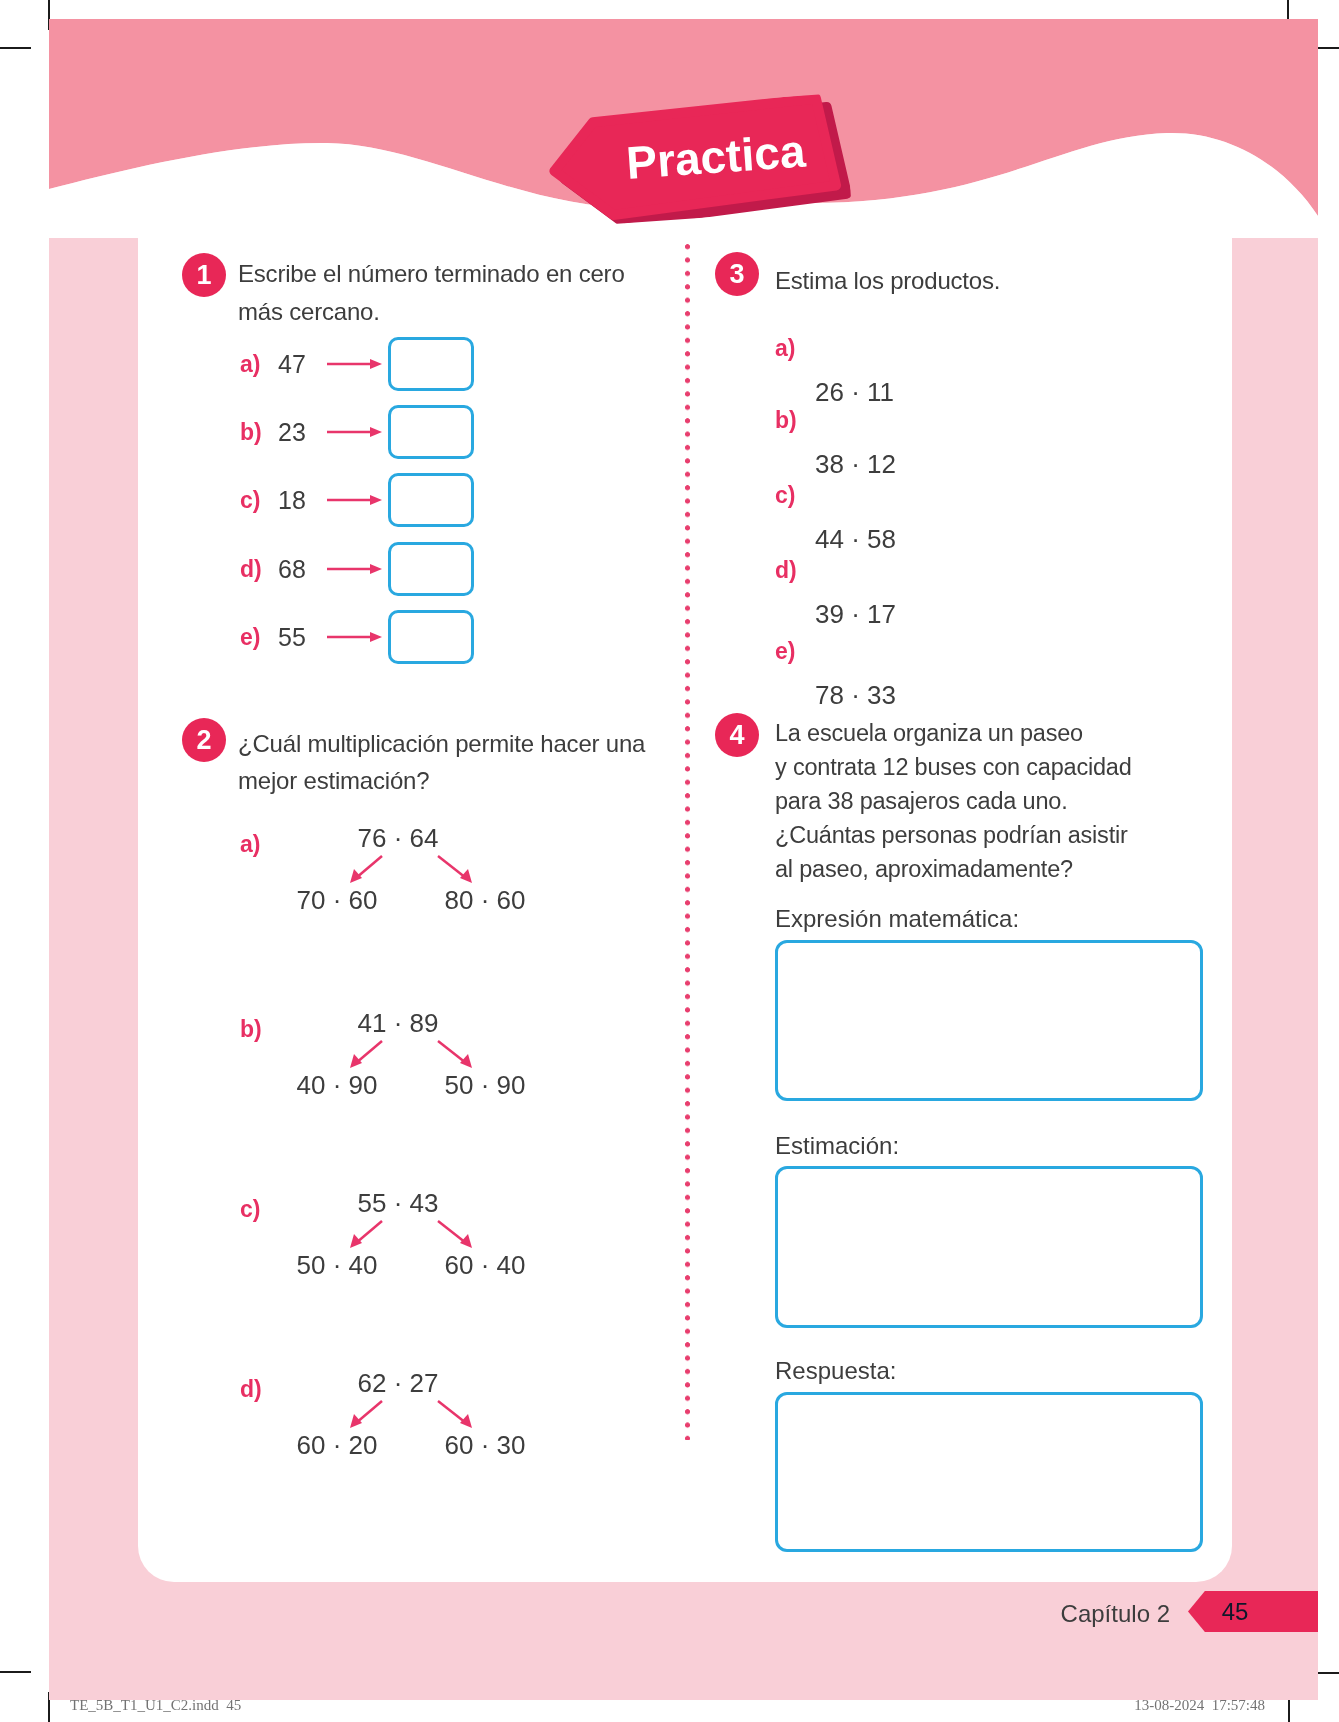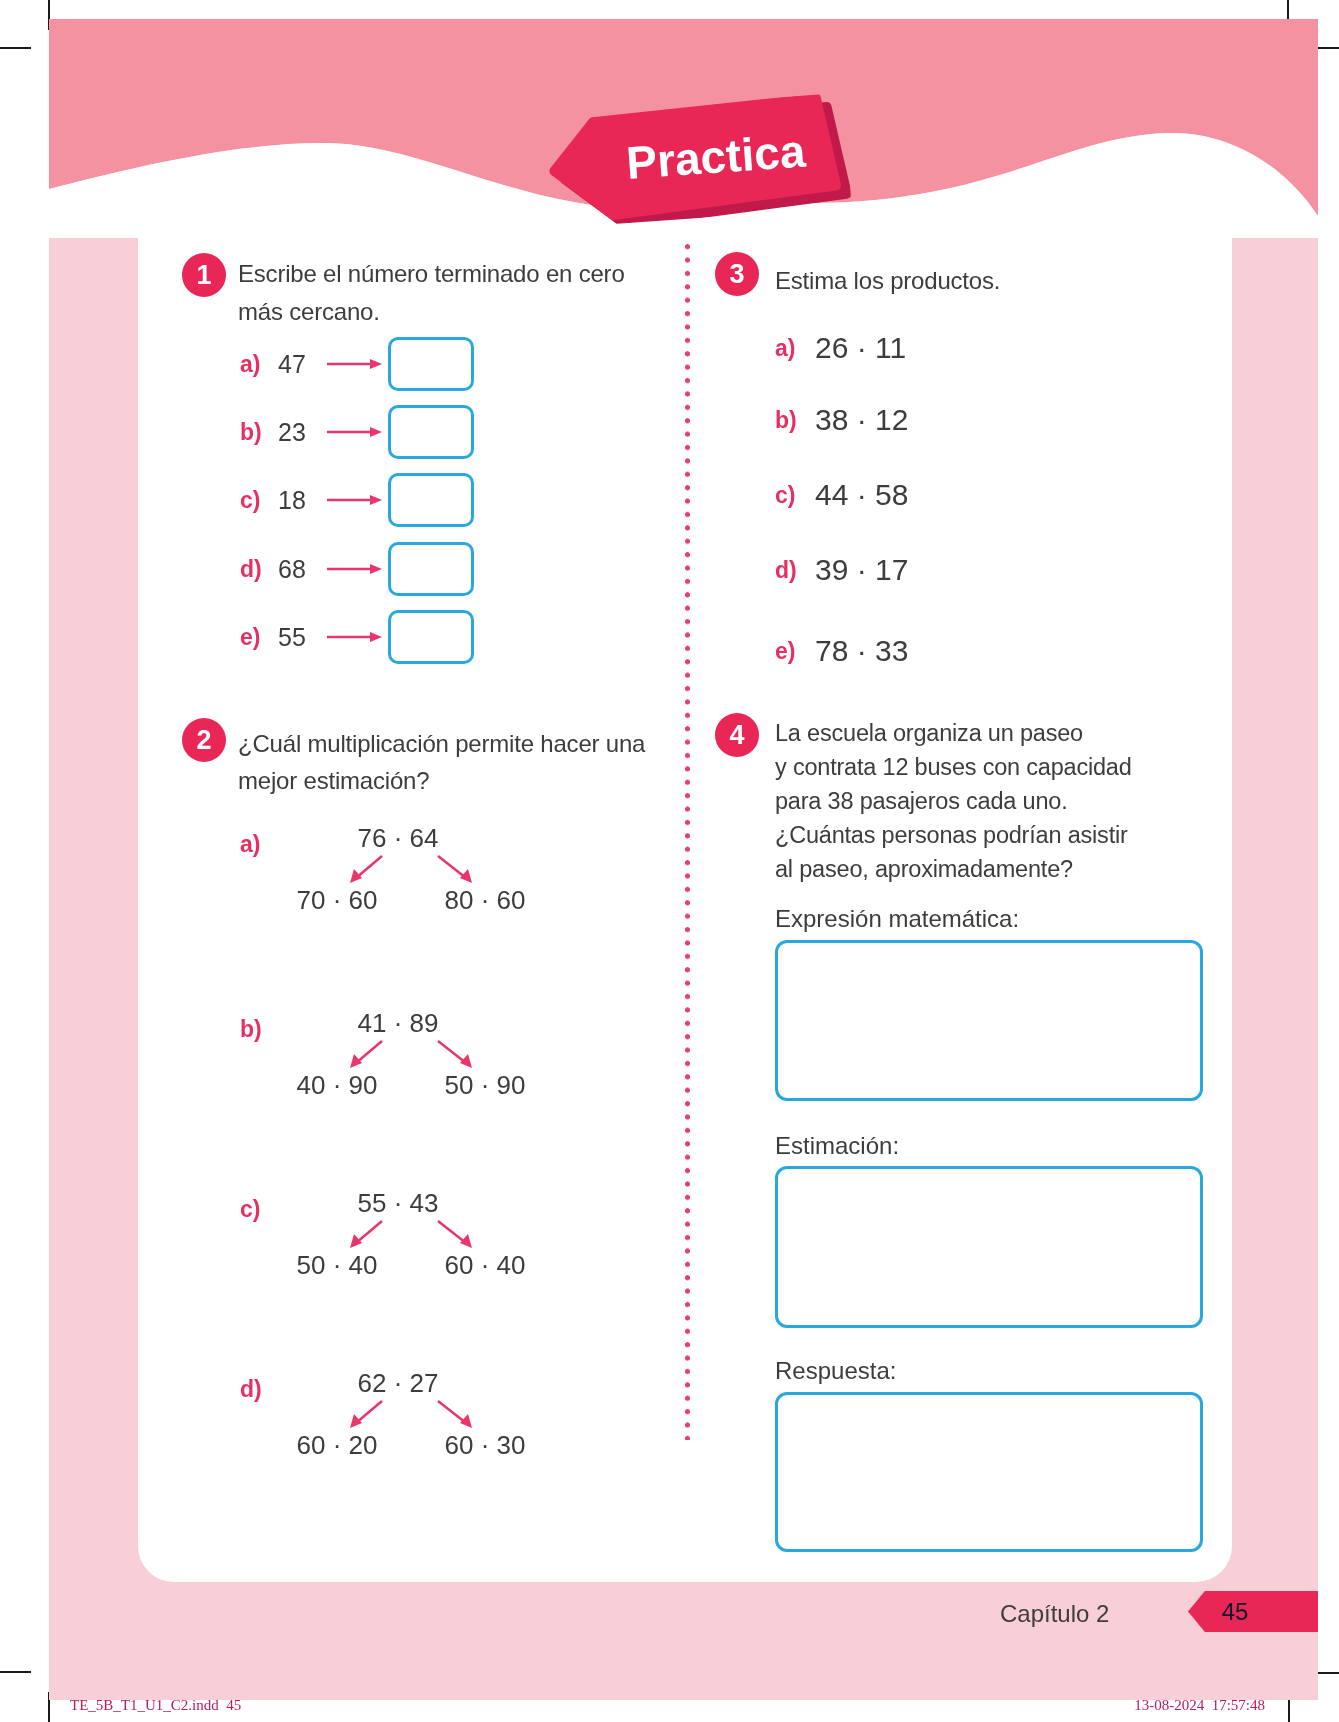--- a/index.html
+++ b/index.html
@@ -37,31 +37,31 @@
   .q2arrows { position:absolute; left:90px; top:32px; }
   .q2prod { position:absolute; top:62px; width:120px; text-align:center; font-size:26px; }
   .q2prod.pl { left:37px; } .q2prod.pr { left:185px; }
   
   .divider { position:absolute; left:685px; top:244px; width:5px; height:1196px;
     background-image:radial-gradient(circle at 2.5px 2.7px, #e83e6e 2.2px, rgba(0,0,0,0) 2.9px);
     background-size:5px 13.4px; background-repeat:repeat-y; }
   
   .q3row { position:absolute; left:775px; display:flex; line-height:32px; }
   .q3row .ltr { width:40px; }
-  .q3row .val { font-size:30px; }
+  .q3row .val { font-size:26px;margin-top:44px; }
   
   .flabel { position:absolute; left:775px; font-size:24px; }
   .fbox { position:absolute; left:775px; width:428px; border:3px solid #29a8e0; border-radius:12px; background:#fff; }
   
-  .chapter { position:absolute; left:1000px; top:1600px; width:170px; text-align:left; font-size:24px; }
+  .chapter { position:absolute; left:1000px; top:1600px; width:170px; text-align:right; font-size:24px; }
   .pagebadge { position:absolute; left:1188px; top:1591px; width:130px; height:41px; background:#e82757;
     clip-path:polygon(0% 50%, 13% 0%, 100% 0%, 100% 100%, 13% 100%);
     display:flex; align-items:center; justify-content:center; color:#0f172a; font-size:24px; }
   .pagebadge span { transform:translateX(-18px); }
-  .printtxt { position:absolute; top:1697px; font-family:"Liberation Serif", serif; font-size:15px; color:#be185d; white-space:pre; }
+  .printtxt { position:absolute; top:1697px; font-family:"Liberation Serif", serif; font-size:15px; color:#737373; white-space:pre; }
 </style>
 </head>
 <body>
 
 <div class="canvas">
 
   <div class="crop" style="left:48px;top:0;width:2px;height:30px"></div>
   <div class="crop" style="left:0;top:47px;width:31px;height:2px"></div>
   <div class="crop" style="left:1287px;top:0;width:2px;height:32px"></div>
   <div class="crop" style="left:1308px;top:47px;width:31px;height:2px"></div>

